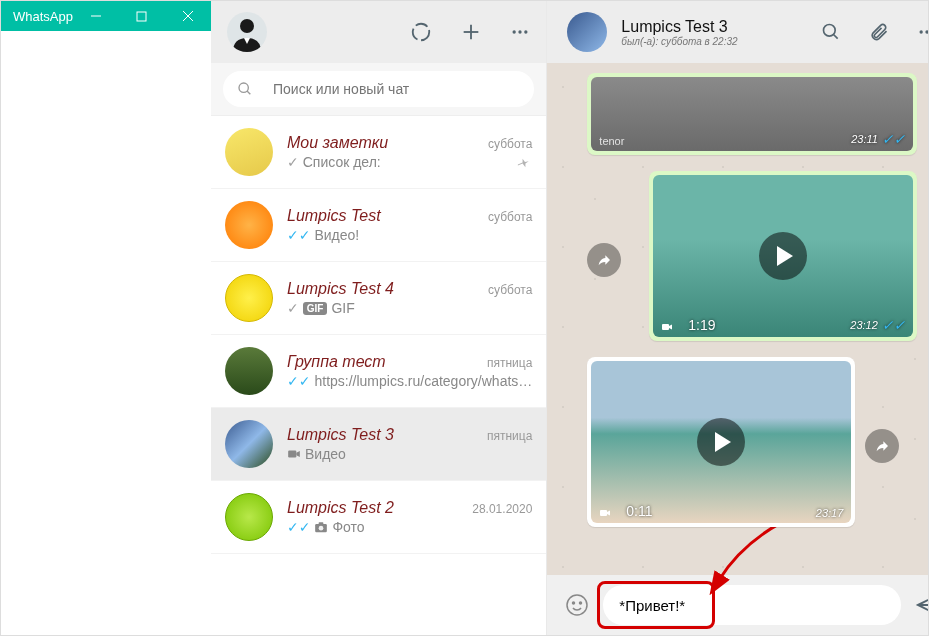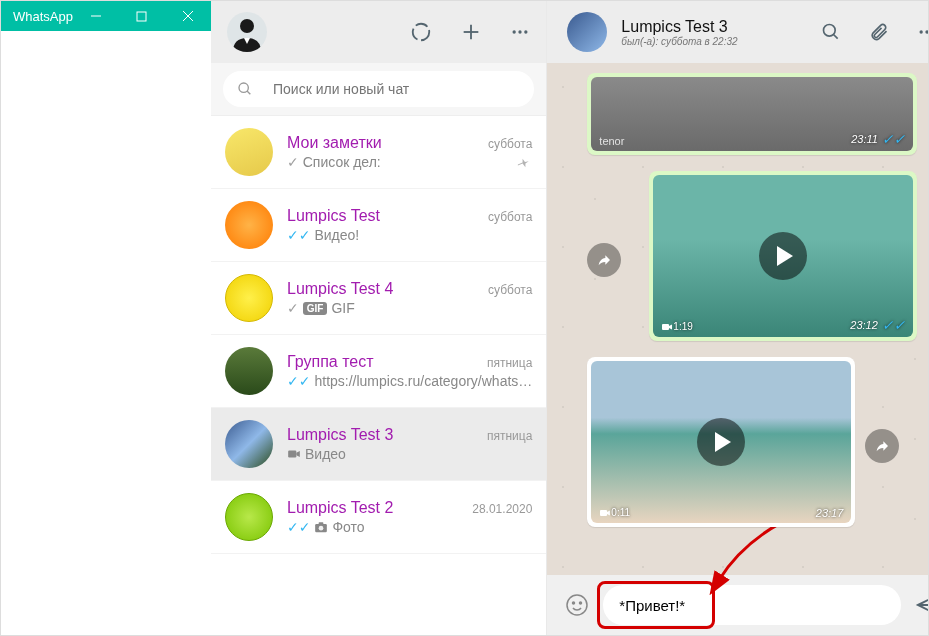--- a/index.html
+++ b/index.html
@@ -26,21 +26,21 @@
 .search-row { padding: 8px 12px; background: #f6f6f6; border-bottom: 1px solid #eee; }
 .search-box { background: #fff; border-radius: 18px; height: 36px; display: flex; align-items: center; padding: 0 14px; gap: 20px; color: #999; }
 .search-box input { border: none; outline: none; flex: 1; font-size: 14px; background: transparent; color: #333; }
 
 .chats { flex: 1; overflow-y: auto; }
 .chat-item { display: flex; align-items: center; padding: 12px 14px; border-bottom: 1px solid #f2f2f2; cursor: pointer; gap: 14px; position: relative; }
 .chat-item.active { background: #ebebeb; }
 .chat-avatar { width: 48px; height: 48px; border-radius: 50%; flex-shrink: 0; background: #ccc; position: relative; overflow: hidden; }
 .chat-body { flex: 1; min-width: 0; }
 .chat-top { display: flex; justify-content: space-between; align-items: baseline; }
-.chat-name { font-size: 16px; color: #a21caf; }
+.chat-name { font-size: 16px; color: #7f1d1d; font-style: italic; }
 .chat-time { font-size: 12px; color: #999; }
 .chat-preview { font-size: 14px; color: #888; display: flex; align-items: center; gap: 4px; white-space: nowrap; overflow: hidden; text-overflow: ellipsis; margin-top: 2px; }
 .pin { position: absolute; right: 14px; bottom: 12px; color: #b3b3b3; }
 .check-gray { color: #a0a0a0; font-size: 14px;}
 .check-blue { color: #34b7f1; font-size: 14px;}
 .gif-badge { background: #888; color: #fff; font-size: 10px; padding: 1px 4px; border-radius: 3px; font-weight: bold; }
 
 
 .chat-panel { flex: 1; display: flex; flex-direction: column; background: #e5ddd5; }
 .chat-header { height: 62px; background: #ededed; display: flex; align-items: center; padding: 0 20px; gap: 14px; }
@@ -55,21 +55,21 @@
 .msg-container { position: relative; z-index: 1; }
 
 .bubble { border-radius: 8px; box-shadow: 0 1px 1px rgba(0,0,0,0.1); position: relative; margin-bottom: 8px; overflow: hidden; }
 .bubble.out { background: #dcf8c6; margin-left: auto; }
 .bubble.in { background: #fff; }
 .media-bubble { width: 268px; height: 170px; padding: 4px; }
 .media-inner { width: 100%; height: 100%; border-radius: 6px; position: relative; display: flex; align-items: center; justify-content: center; overflow: hidden; }
 .play-btn { width: 48px; height: 48px; background: rgba(0,0,0,0.5); border-radius: 50%; display: flex; align-items: center; justify-content: center; }
 .play-btn::after { content: ''; border-left: 16px solid #fff; border-top: 10px solid transparent; border-bottom: 10px solid transparent; margin-left: 4px; }
 .media-meta { position: absolute; bottom: 4px; right: 8px; color: #fff; font-size: 11px; display: flex; align-items: center; gap: 4px; text-shadow: 0 0 3px rgba(0,0,0,0.8); font-style: italic; }
-.media-duration { position: absolute; bottom: 4px; left: 8px; color: #fff; font-size: 10px; display: flex; align-items: flex-start; gap: 0; text-shadow: 0 0 3px rgba(0,0,0,0.8); }
+.media-duration { position: absolute; bottom: 4px; left: 8px; color: #fff; font-size: 14px; display: flex; align-items: flex-end; gap: 15px; text-shadow: 0 0 3px rgba(0,0,0,0.8); }
 .watermark { position: absolute; bottom: 4px; left: 8px; color: rgba(255,255,255,0.8); font-size: 11px; }
 .fwd-btn { width: 34px; height: 34px; background: rgba(0,0,0,0.35); border-radius: 50%; display: flex; align-items: center; justify-content: center; color: #fff; cursor: pointer; }
 
 .msg-row { display: flex; align-items: center; gap: 10px; margin-bottom: 8px; }
 .msg-row.out { justify-content: flex-end; }
 .msg-row.in { justify-content: flex-start; }
 
 .gif-msg { width: 330px; height: 82px; margin-left: auto; }
 .gif-inner { background: linear-gradient(#8a8a8a, #6a6a6a); }
 

